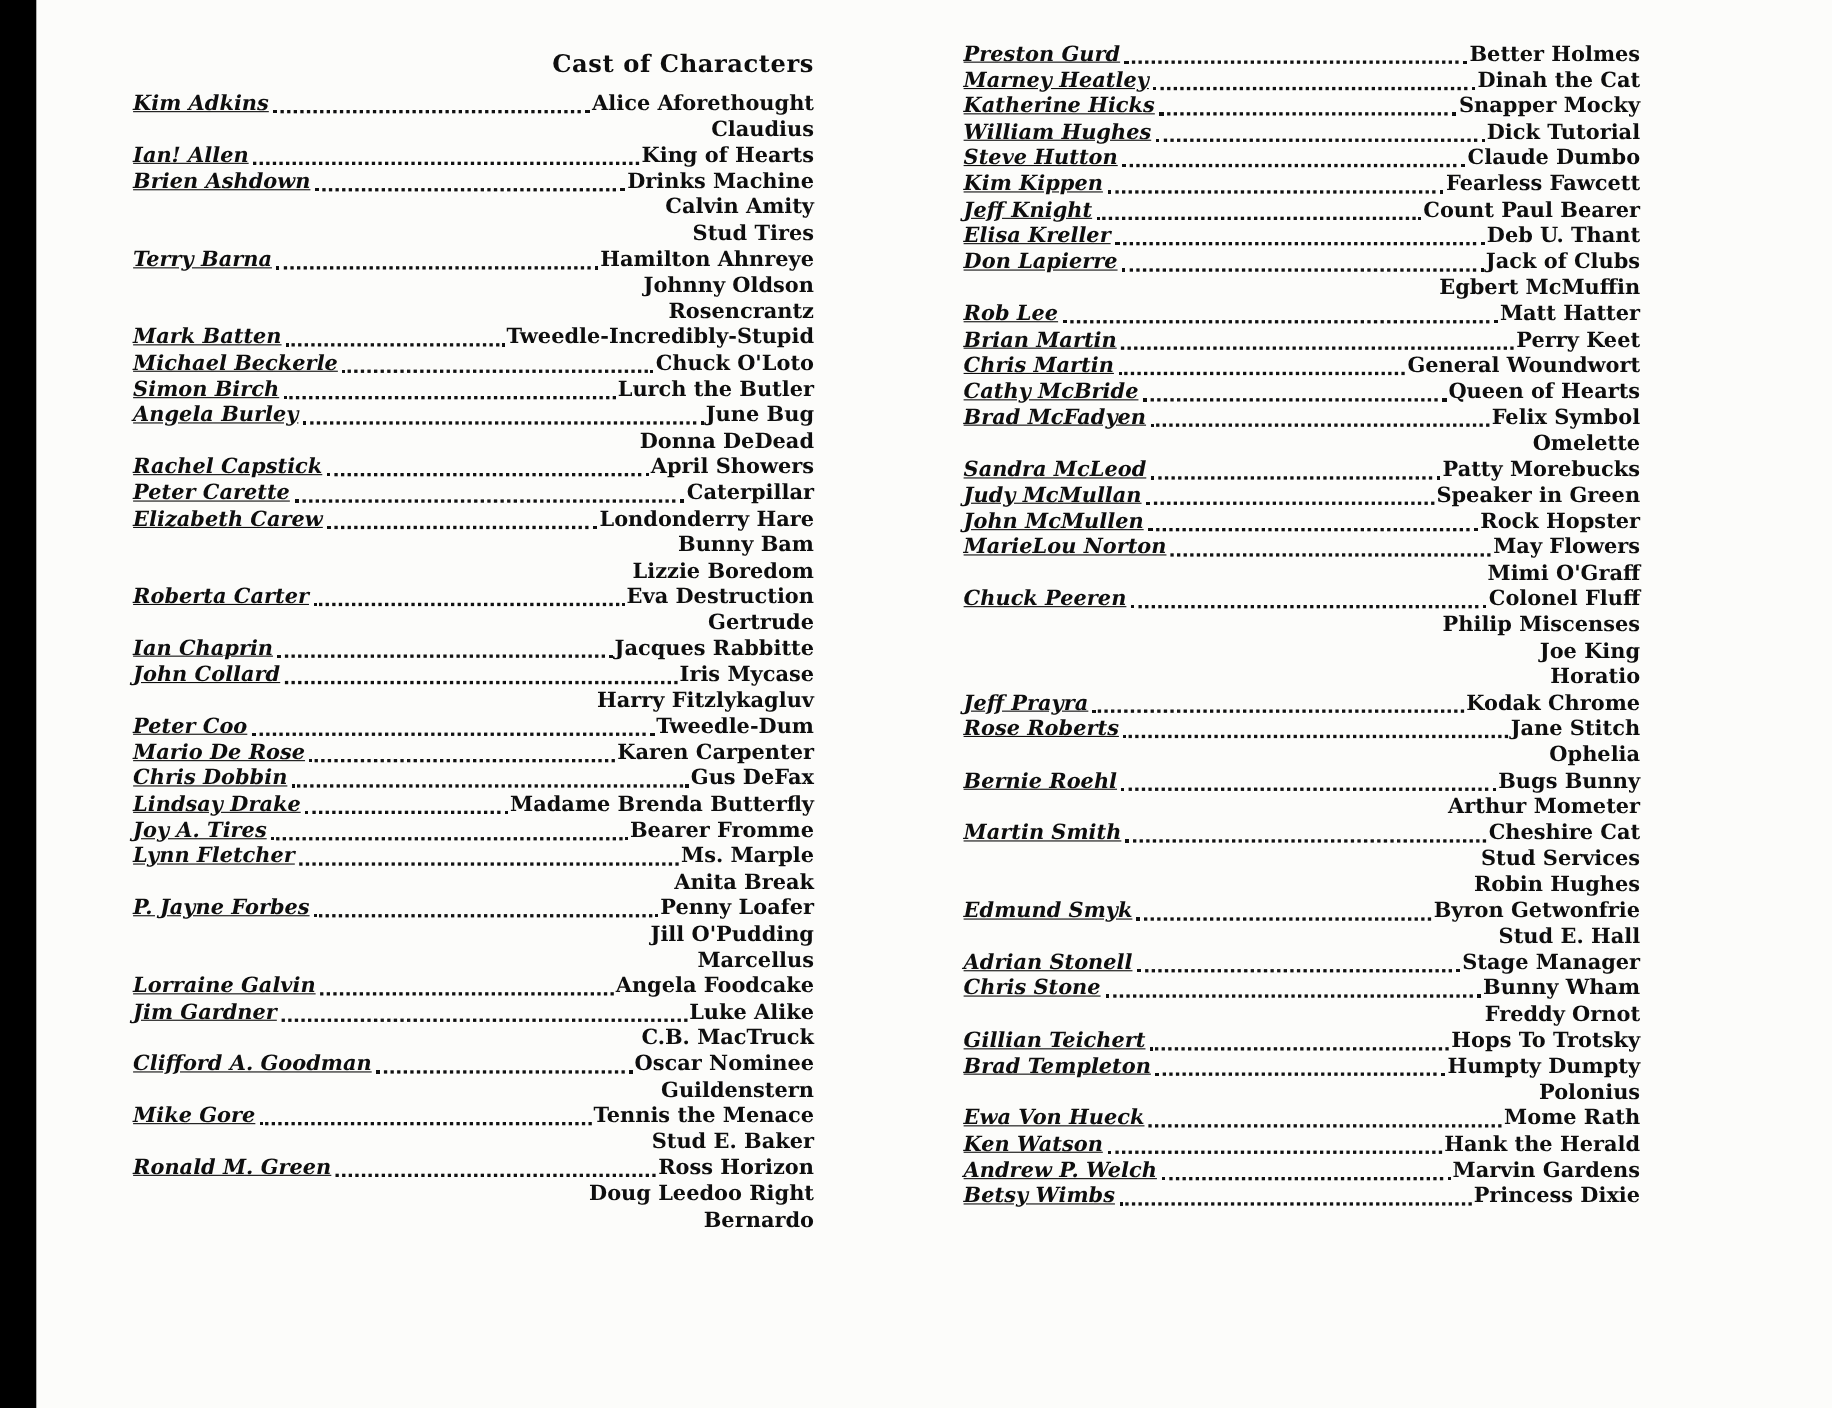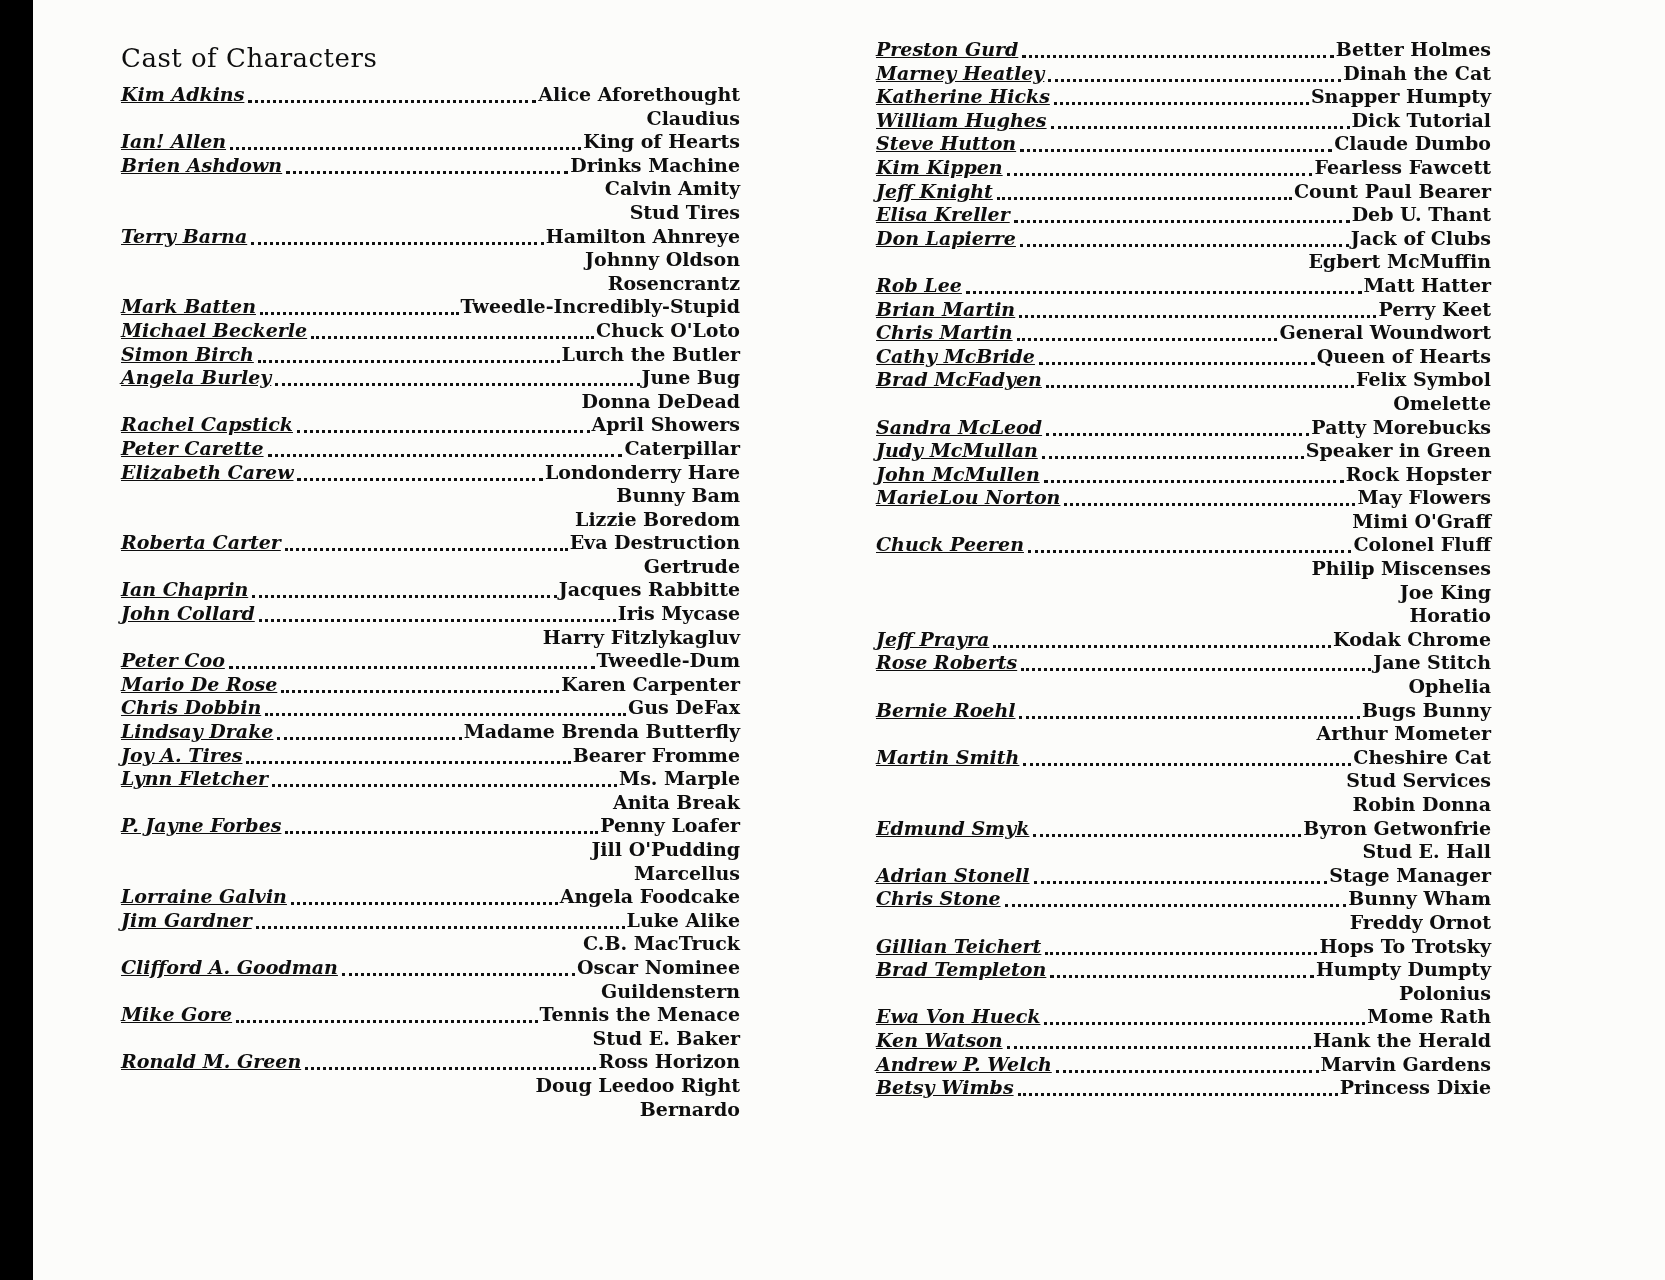--- a/index.html
+++ b/index.html
@@ -16,24 +16,24 @@
     position: absolute;
     left: 0; top: 0;
     width: 33px; height: 1280px;
     background: #000;
   }
   .col { position: absolute; }
   .col-left  { left: 121px; top: 40px;  width: 619px; }
   .col-right { left: 876px; top: 38px;  width: 615px; }
   .title {
     margin: 0 0 6px 0;
-    font-size: 26px;
+    font-size: 22px;
     line-height: 37px;
-    font-weight: 400;
-    text-align: left;
+    font-weight: 700;
+    text-align: right;
     letter-spacing: 0.5px;
     font-family: "DejaVu Serif", serif;
   }
   .row {
     display: flex;
     align-items: baseline;
     line-height: 23.6px;
     font-size: 19px;
     font-weight: 700;
     white-space: nowrap;
@@ -253,21 +253,21 @@
         <span class="character">Better Holmes</span>
       </div>
       <div class="row entry-row">
         <span class="actor">Marney Heatley</span>
         <span class="leader"></span>
         <span class="character">Dinah the Cat</span>
       </div>
       <div class="row entry-row">
         <span class="actor">Katherine Hicks</span>
         <span class="leader"></span>
-        <span class="character">Snapper Humpty</span>
+        <span class="character">Snapper Mocky</span>
       </div>
       <div class="row entry-row">
         <span class="actor">William Hughes</span>
         <span class="leader"></span>
         <span class="character">Dick Tutorial</span>
       </div>
       <div class="row entry-row">
         <span class="actor">Steve Hutton</span>
         <span class="leader"></span>
         <span class="character">Claude Dumbo</span>
@@ -383,21 +383,21 @@
       </div>
       <div class="row entry-row">
         <span class="actor">Martin Smith</span>
         <span class="leader"></span>
         <span class="character">Cheshire Cat</span>
       </div>
       <div class="row cont-row">
         <span class="character">Stud Services</span>
       </div>
       <div class="row cont-row">
-        <span class="character">Robin Donna</span>
+        <span class="character">Robin Hughes</span>
       </div>
       <div class="row entry-row">
         <span class="actor">Edmund Smyk</span>
         <span class="leader"></span>
         <span class="character">Byron Getwonfrie</span>
       </div>
       <div class="row cont-row">
         <span class="character">Stud E. Hall</span>
       </div>
       <div class="row entry-row">

